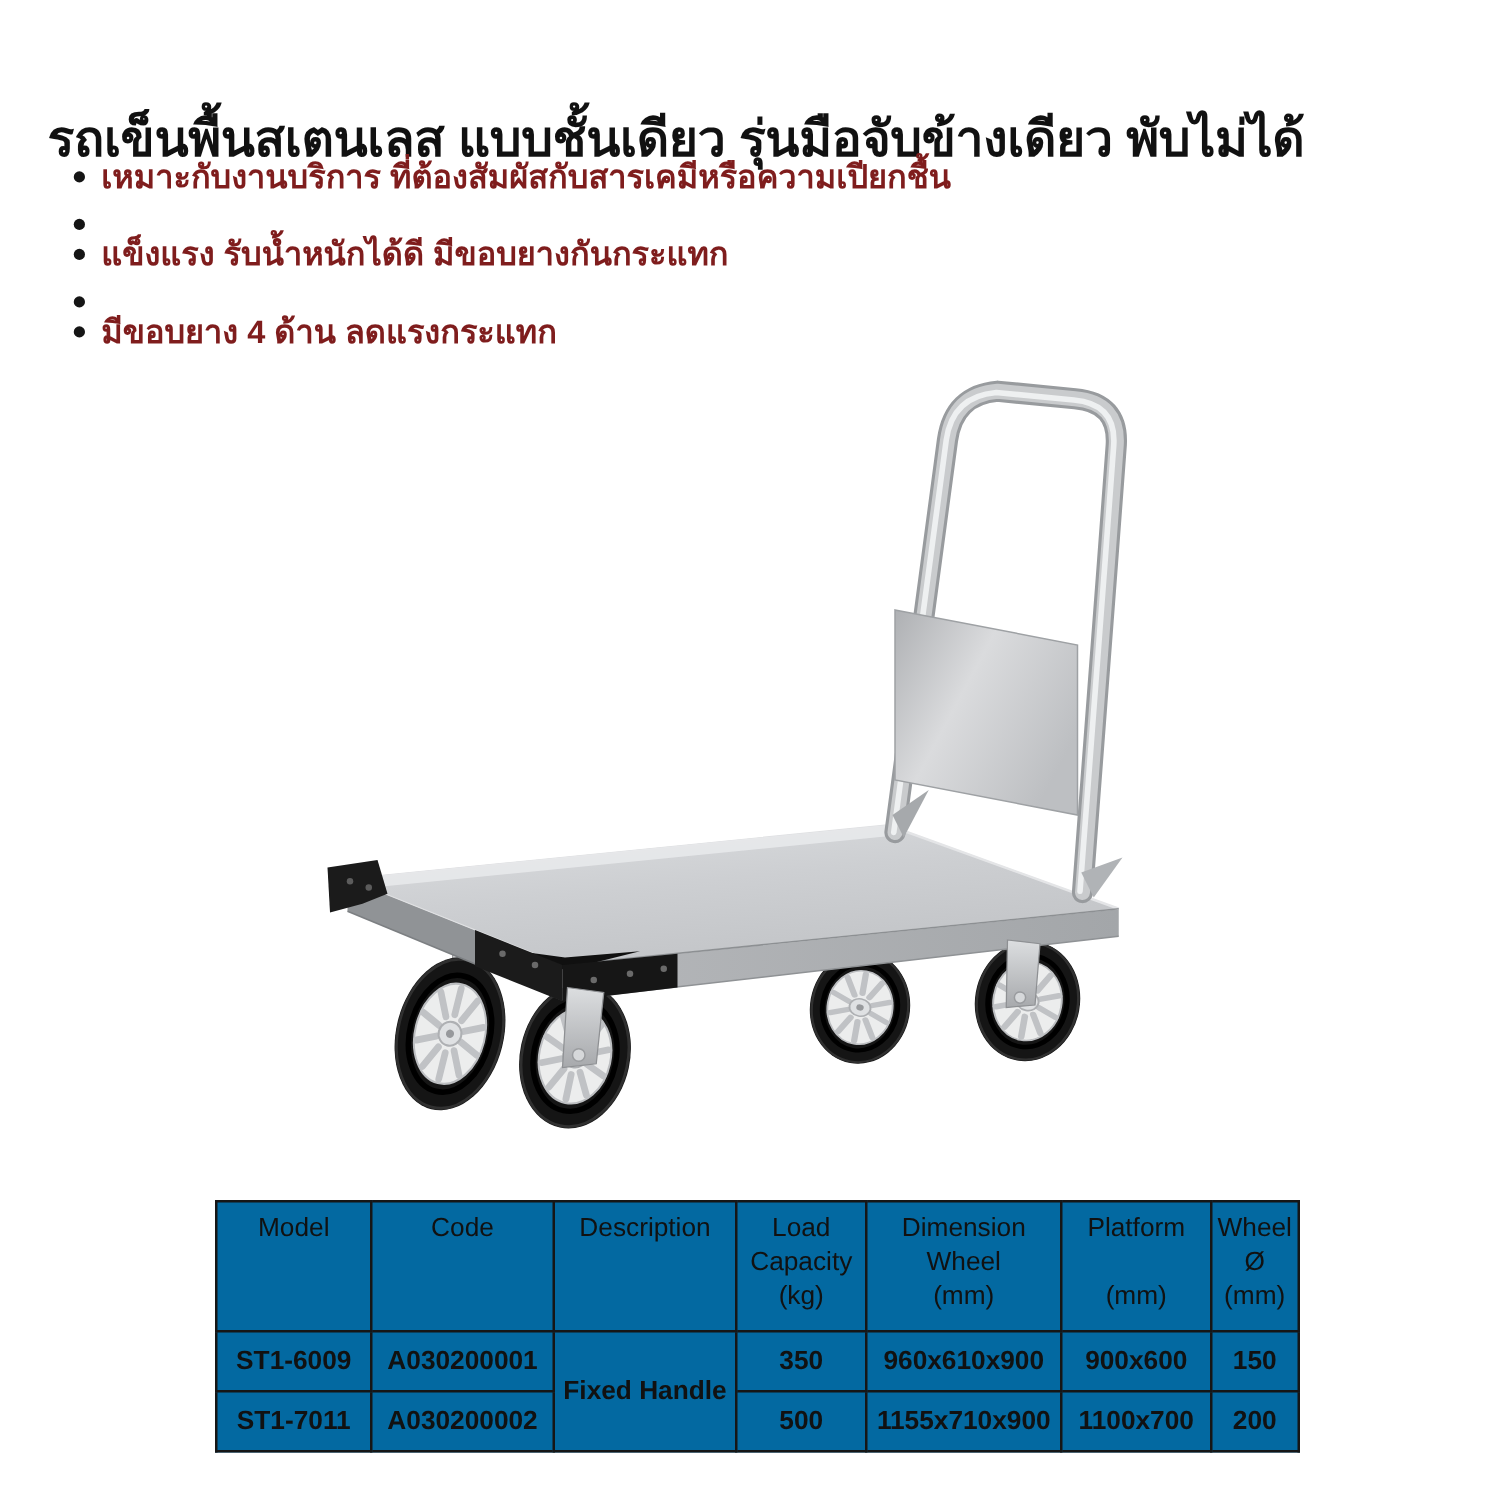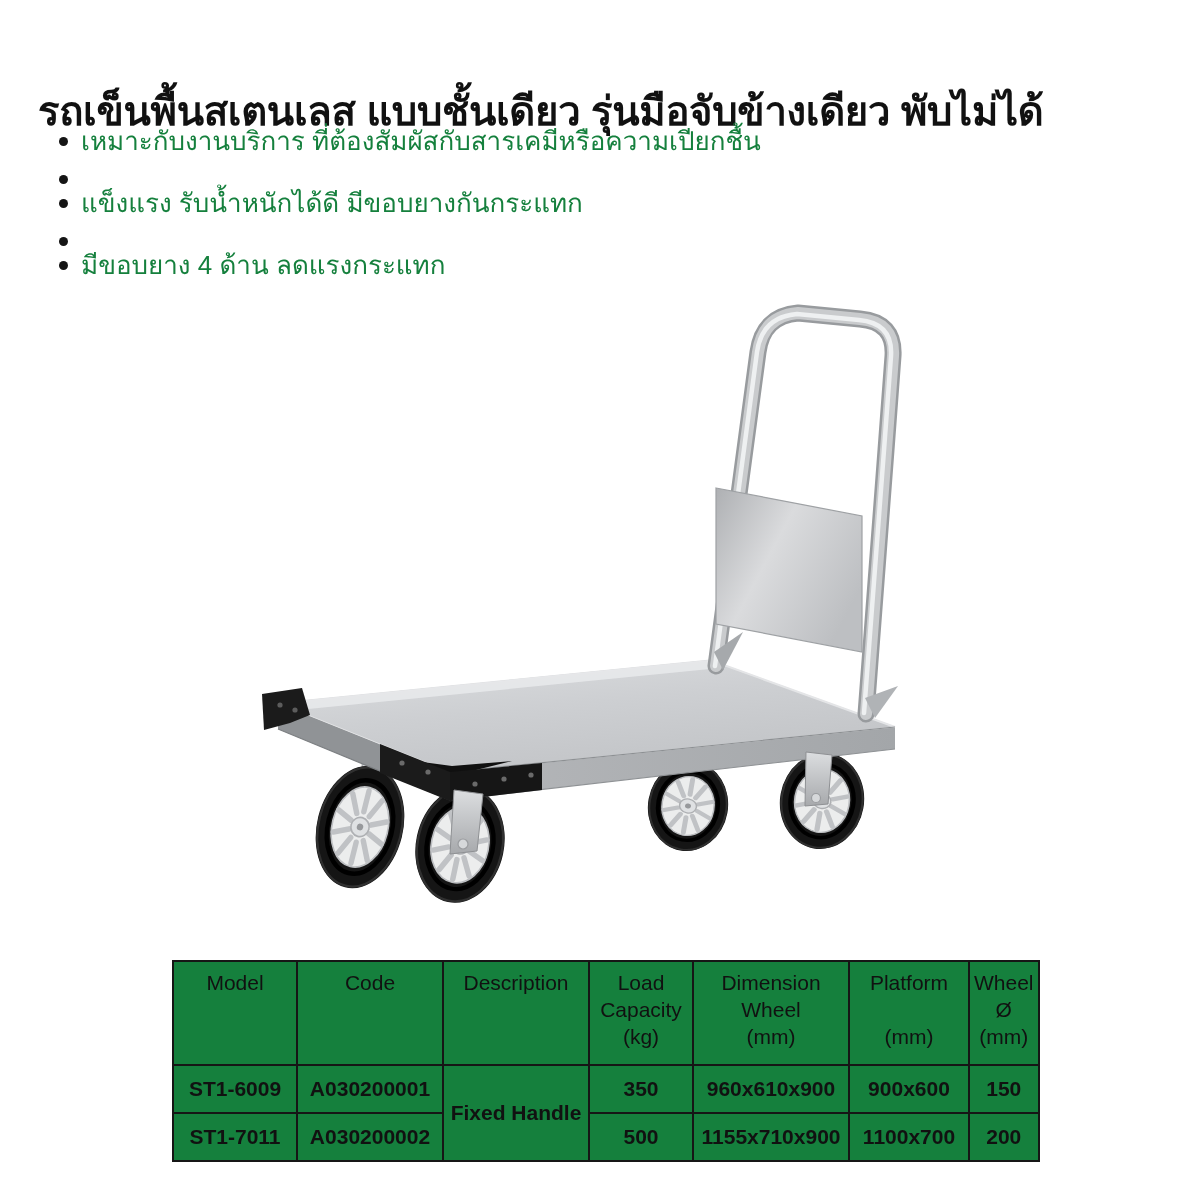--- a/index.html
+++ b/index.html
@@ -12,34 +12,34 @@
     position:absolute;left:38px;top:52px;width:1110px;
     font-size:40px;font-weight:700;color:#111;letter-spacing:-0.3px;
     white-space:nowrap;
   }
   .features{
     position:absolute;left:57px;top:122px;width:980px;
     list-style:none;margin:0;padding:0;
   }
   .features li{
     display:flex;align-items:flex-start;
-    font-size:26px;line-height:38px;color:#15803d;font-weight:400;
+    font-size:26px;line-height:38px;color:#7f1d1d;font-weight:700;
   }
   .dot{
     flex:0 0 auto;width:9px;height:9px;border-radius:50%;
     background:#151515;margin:15px 13px 0 2px;
   }
   .illustration{
     position:absolute;left:250px;top:300px;width:700px;height:620px;
   }
   .spec-table-wrap{
     position:absolute;left:172px;top:960px;
   }
   table.spec{
-    border-collapse:collapse;table-layout:fixed;background:#15803d;
+    border-collapse:collapse;table-layout:fixed;background:#0369a1;
     font-size:21px;color:#111;
   }
   table.spec th,table.spec td{
     border:2px solid #161616;text-align:center;padding:0 4px;
     overflow:hidden;
   }
   table.spec th{
     font-weight:400;vertical-align:top;padding-top:7px;height:95px;
   }
   table.spec td{height:46px;vertical-align:middle;font-weight:700;}

